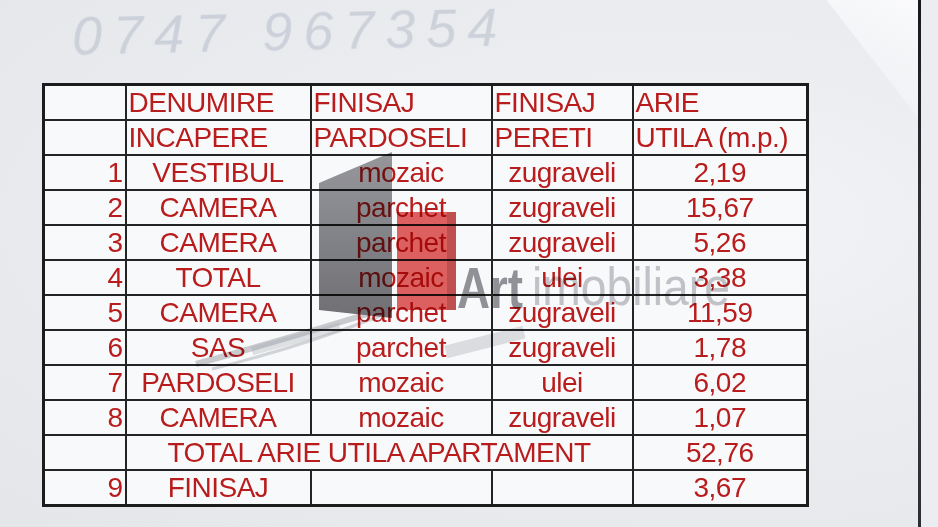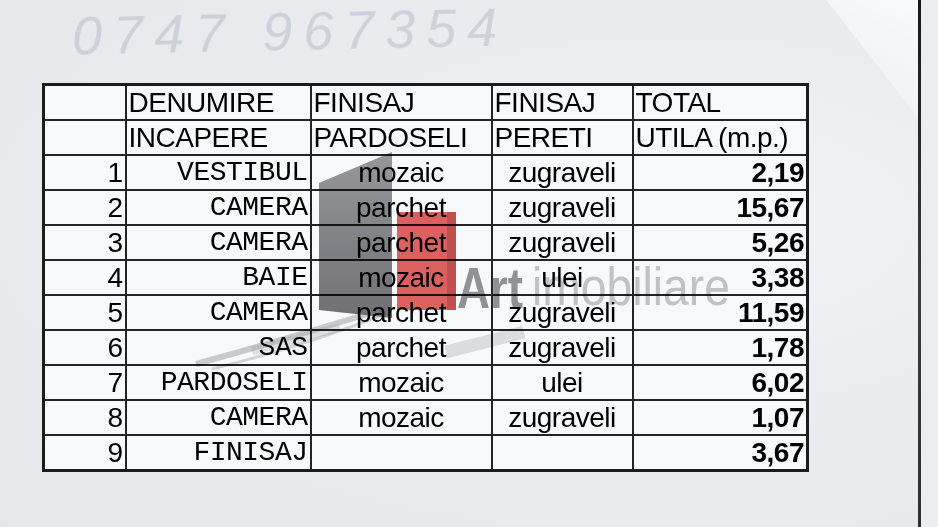--- a/index.html
+++ b/index.html
@@ -21,29 +21,29 @@
   }
   
   table.doc{
     position:absolute;left:42px;top:83px;z-index:1;
     border-collapse:collapse;table-layout:fixed;width:764px;
     background:#f7f8fa;
   }
   table.doc td{
     border:2px solid #242424;
     height:33px;padding:0 2px;
-    font-size:28px;letter-spacing:-0.5px;color:#000000;
+    font-size:28px;letter-spacing:-0.5px;color:#b91c1c;
     white-space:nowrap;overflow:hidden;
     background:#f8f9fb;
   }
   table.doc{border:3px solid #1c1c1c;}
   td.c-nr{text-align:right;padding-right:4px;}
-  td.c-name{text-align:right;padding-left:7px;font-family:Liberation Mono, monospace;}
+  td.c-name{text-align:center;padding-left:7px;}
   td.c-mid{text-align:center;}
-  td.c-area{text-align:right;font-weight:bold;}
+  td.c-area{text-align:center;}
   td.hdr{text-align:left;padding-left:7px;}
   
   svg.watermark{
     position:absolute;left:0;top:0;z-index:5;
     mix-blend-mode:multiply;pointer-events:none;
   }
   
   .scan-line{
     position:absolute;left:918px;top:0;width:3px;height:527px;z-index:6;
     background:linear-gradient(#15181c,#3a3d41 55%,#2b2e32);
@@ -72,21 +72,21 @@
       <col style="width:181px">
     <col style="width:141px">
       <col style="width:175px">
   </colgroup>
   <tbody>
   <tr>
     <td class="hdr"></td>
     <td class="hdr">DENUMIRE</td>
     <td class="hdr">FINISAJ</td>
     <td class="hdr">FINISAJ</td>
-    <td class="hdr">TOTAL</td>
+    <td class="hdr">ARIE</td>
   </tr>
   <tr>
     <td class="hdr"></td>
     <td class="hdr">INCAPERE</td>
     <td class="hdr">PARDOSELI</td>
     <td class="hdr">PERETI</td>
     <td class="hdr">UTILA (m.p.)</td>
   </tr>
 
   <tr>
@@ -105,21 +105,21 @@
   </tr>
   <tr>
     <td class="c-nr">3</td>
     <td class="c-name">CAMERA</td>
     <td class="c-mid">parchet</td>
     <td class="c-mid">zugraveli</td>
     <td class="c-area">5,26</td>
   </tr>
   <tr>
     <td class="c-nr">4</td>
-    <td class="c-name">BAIE</td>
+    <td class="c-name">TOTAL</td>
     <td class="c-mid">mozaic</td>
     <td class="c-mid">ulei</td>
     <td class="c-area">3,38</td>
   </tr>
   <tr>
     <td class="c-nr">5</td>
     <td class="c-name">CAMERA</td>
     <td class="c-mid">parchet</td>
     <td class="c-mid">zugraveli</td>
     <td class="c-area">11,59</td>
@@ -139,20 +139,25 @@
     <td class="c-area">6,02</td>
   </tr>
   <tr>
     <td class="c-nr">8</td>
     <td class="c-name">CAMERA</td>
     <td class="c-mid">mozaic</td>
     <td class="c-mid">zugraveli</td>
     <td class="c-area">1,07</td>
   </tr>
 
+  <tr>
+    <td class="c-nr"></td>
+    <td class="c-name" colspan="3">TOTAL ARIE UTILA APARTAMENT</td>
+    <td class="c-area">52,76</td>
+  </tr>
   <tr>
     <td class="c-nr">9</td>
     <td class="c-name">FINISAJ</td>
     <td class="c-mid"></td>
     <td class="c-mid"></td>
     <td class="c-area">3,67</td>
   </tr>
   </tbody>
 </table>
 

